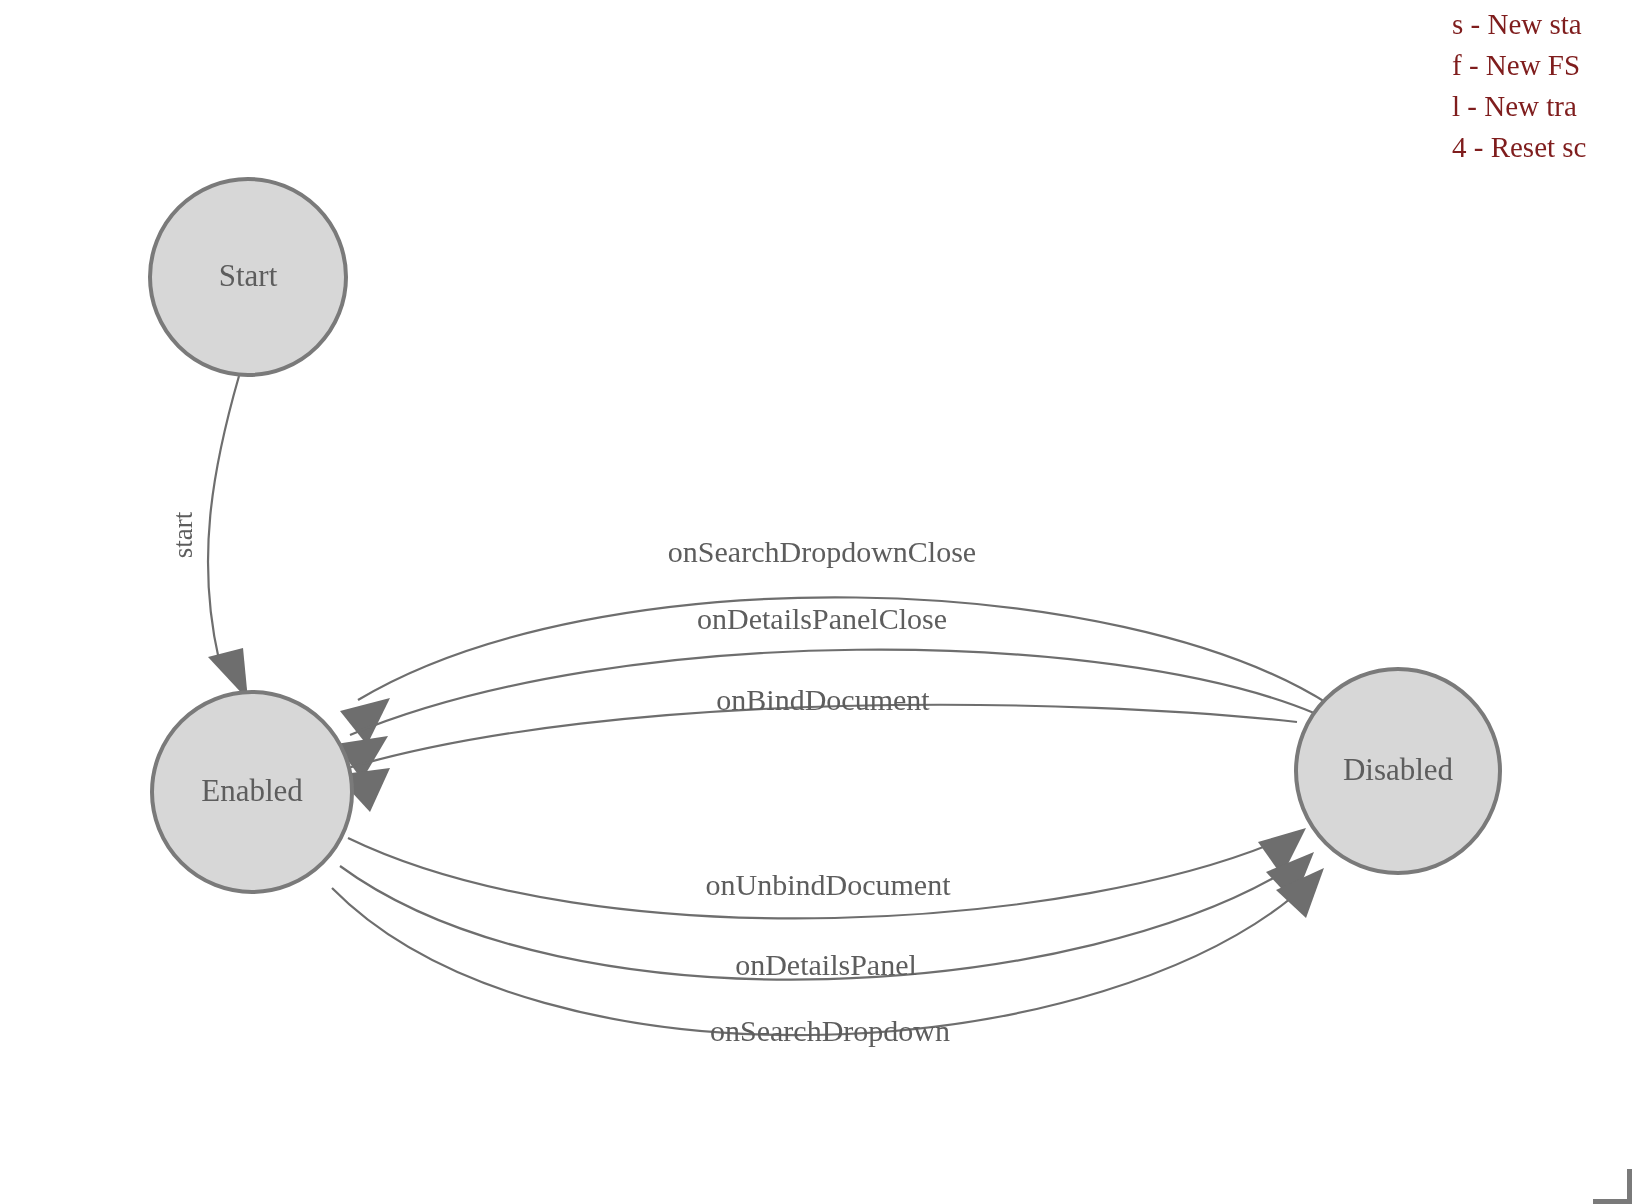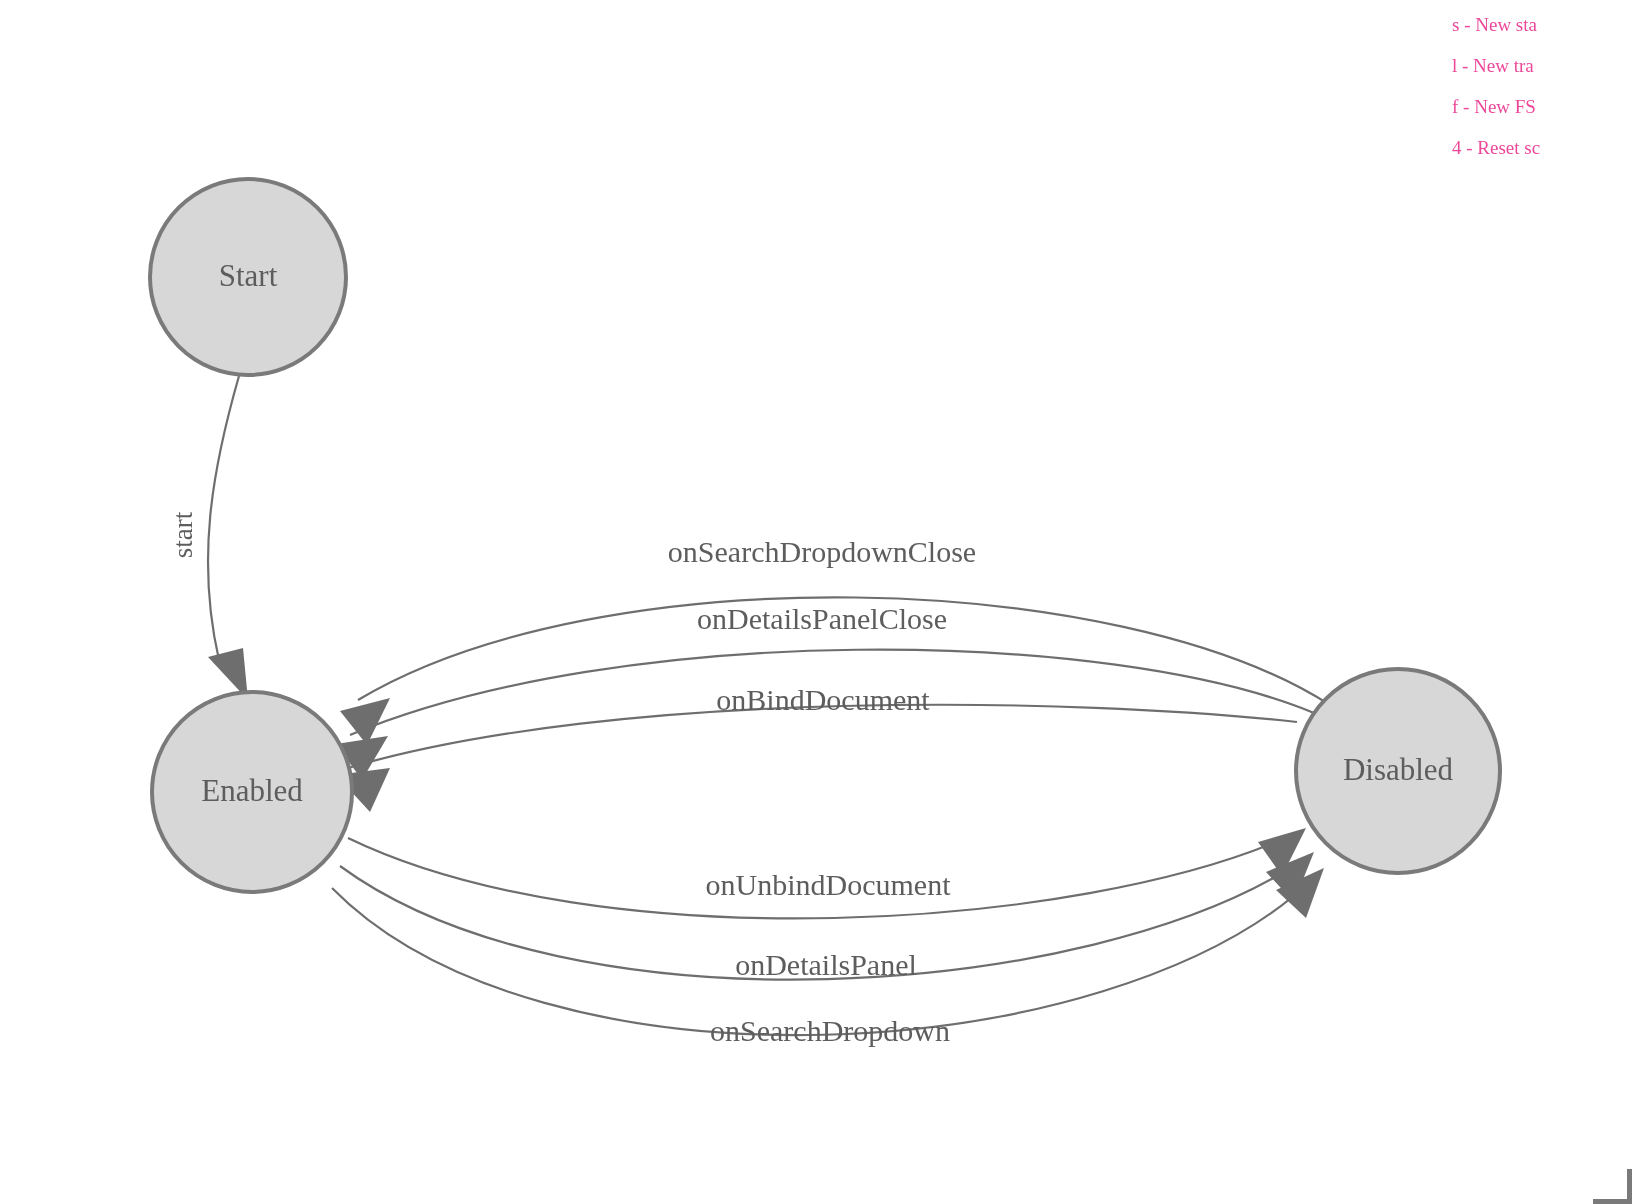--- a/index.html
+++ b/index.html
@@ -63,23 +63,23 @@
     position: absolute;
     right: 0;
     top: 0;
     width: 210px;
     overflow: hidden;
     white-space: nowrap;
     text-align: left;
     padding-top: 4px;
   }
   .help-line {
-    color: #ec4899;
+    color: #7f1d1d;
     font-family: "Liberation Serif", "DejaVu Serif", serif;
-    font-size: 19px;
+    font-size: 29px;
     line-height: 41px;
     white-space: nowrap;
     padding-left: 30px;
   }
   .corner-mark {
     position: absolute;
     right: 0px;
     bottom: 0px;
     width: 34px;
     height: 30px;
@@ -143,20 +143,20 @@
       <text class="edge-label" x="828" y="895">onUnbindDocument</text>
 
       <text class="edge-label" x="826" y="975">onDetailsPanel</text>
 
       <text class="edge-label" x="830" y="1041">onSearchDropdown</text>
     </g>
   </svg>
 
   <div class="help-text">
     <div class="help-line">s - New sta</div>
+    <div class="help-line">f - New FS</div>
     <div class="help-line">l - New tra</div>
-    <div class="help-line">f - New FS</div>
     <div class="help-line">4 - Reset sc</div>
   </div>
 
   <div class="corner-mark"></div>
 
 </div>
 
 </body></html>

